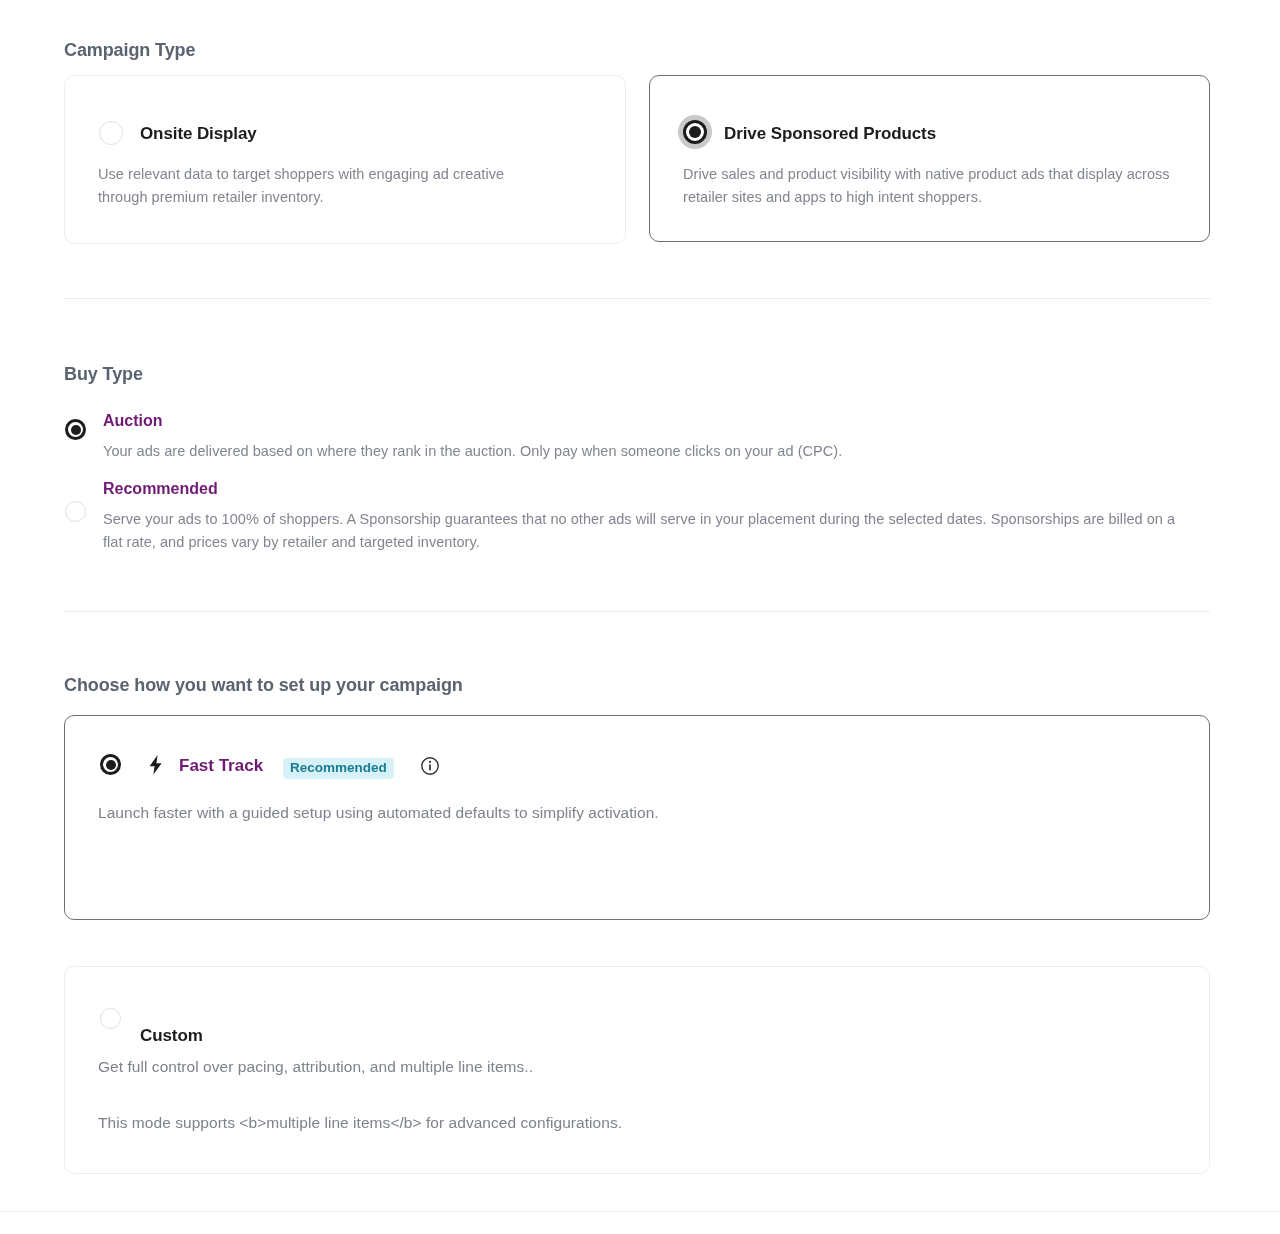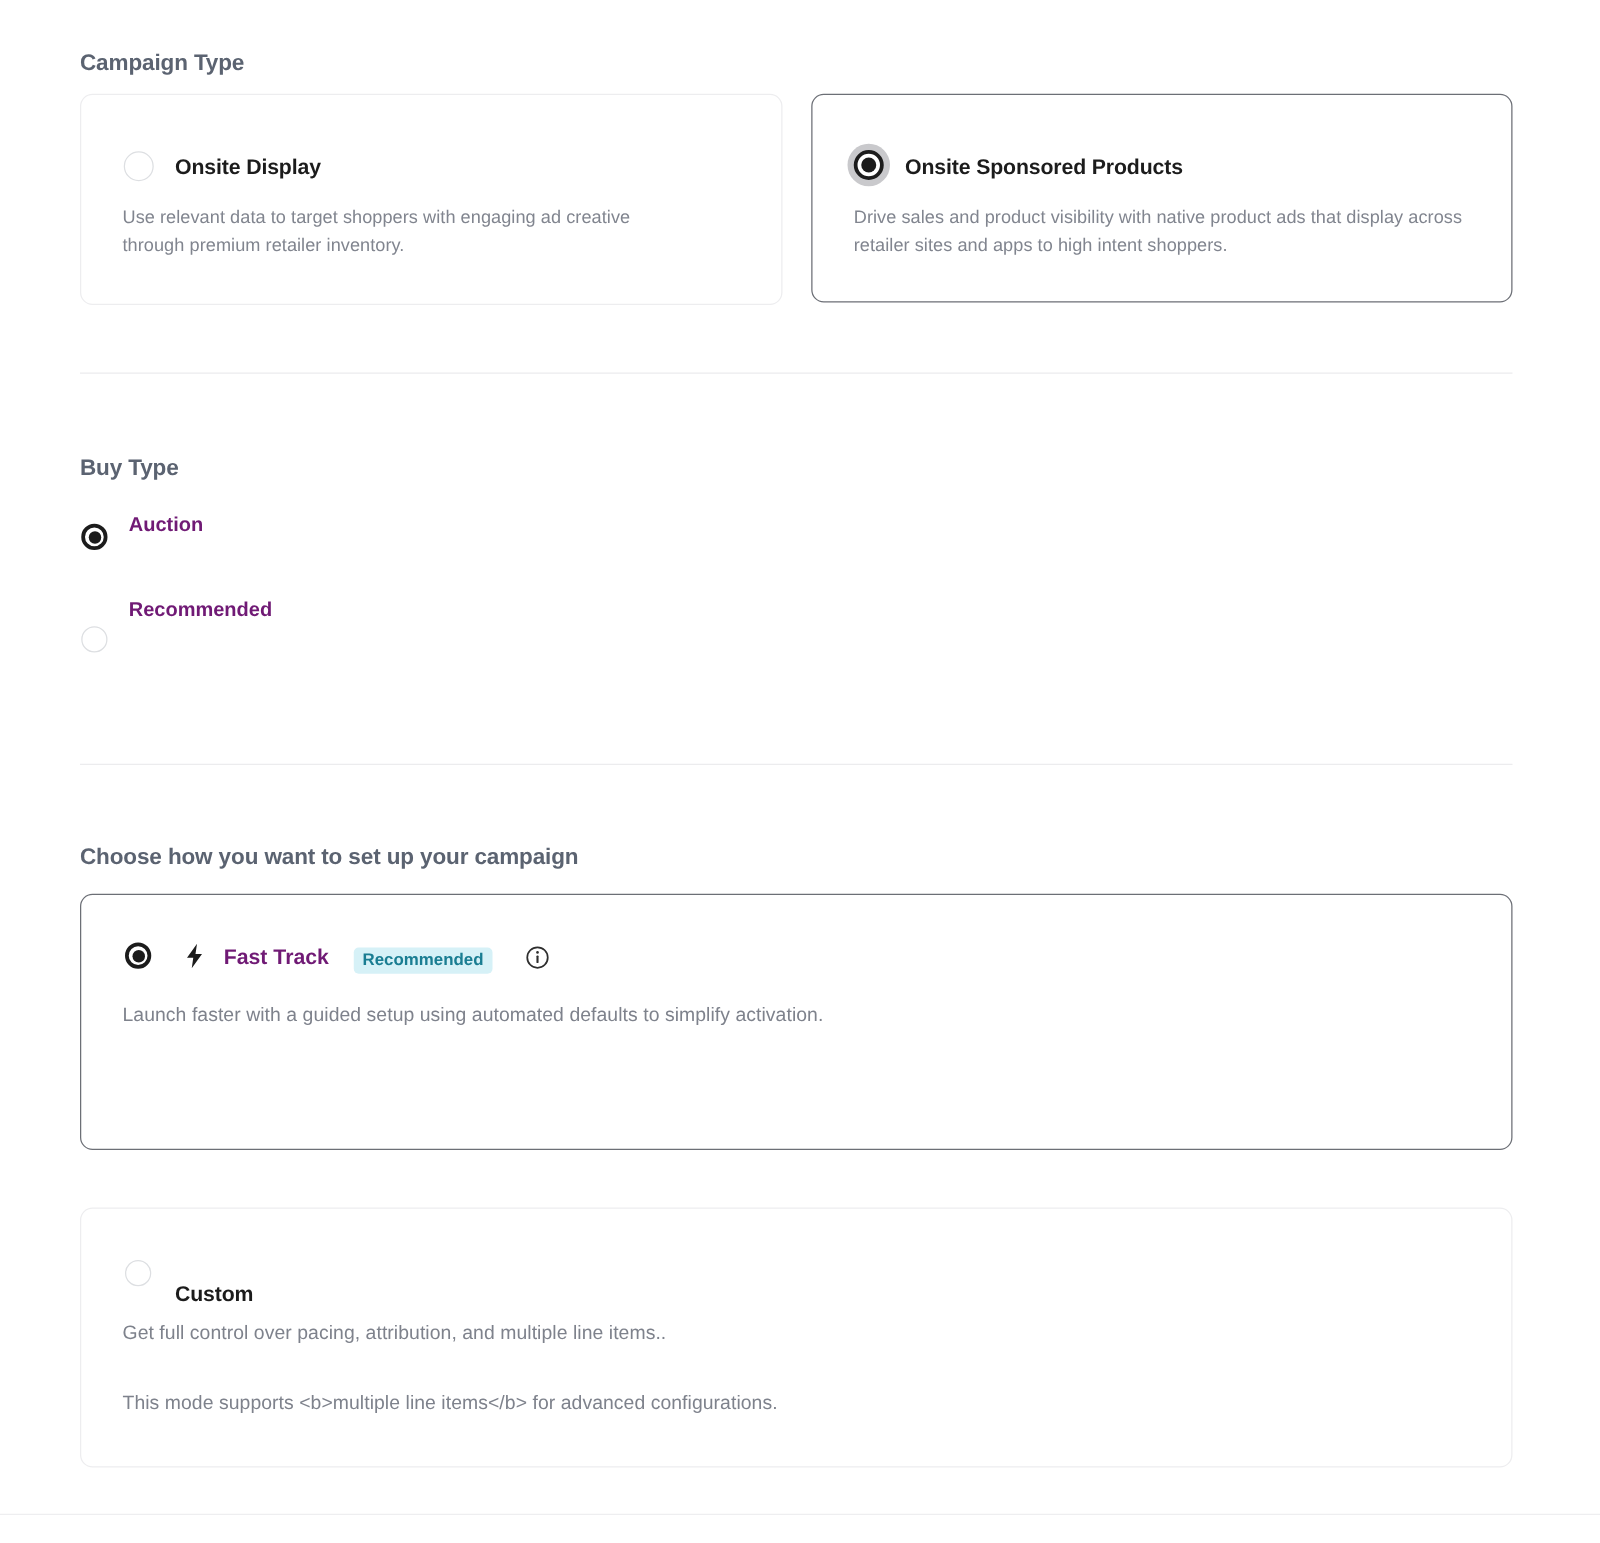--- a/index.html
+++ b/index.html
@@ -156,32 +156,34 @@
 
   <div class="card card-unselected" style="left:64px; top:59px; width:562px; height:169px;">
   </div>
   <div class="radio radio-off" style="left:99px; top:105px;"></div>
   <div class="opt-title" style="left:140px; top:108px;text-align:right;">Onsite Display</div>
   <div class="opt-desc" style="left:98px; top:147px; width:450px;">Use relevant data to target shoppers with engaging ad creative through premium retailer inventory.</div>
 
   <div class="card card-selected" style="left:649px; top:59px; width:561px; height:167px;">
   </div>
   <div class="radio radio-on radio-halo" style="left:683px; top:104px;"></div>
-  <div class="opt-title" style="left:724px; top:108px;">Onsite Sponsored Products</div>
+  <div class="opt-title" style="left:724px; top:108px;">Drive Sponsored Products</div>
   <div class="opt-desc" style="left:683px; top:147px; width:490px;">Drive sales and product visibility with native product ads that display across retailer sites and apps to high intent shoppers.</div>
 
   <div class="divider" style="top:282px;"></div>
 
   <div class="section-heading" style="left:64px; top:348px;">Buy Type</div>
 
   <div class="radio radio-on radio-sm" style="left:65px; top:403px;"></div>
   <div class="opt-title-reg" style="left:103px; top:396px;">Auction</div>
+  <div class="opt-desc" style="left:103px; top:424px; width:1000px;">Your ads are delivered based on where they rank in the auction. Only pay when someone clicks on your ad (CPC).</div>
 
   <div class="radio radio-off radio-sm" style="left:65px; top:485px;"></div>
   <div class="opt-title-reg" style="left:103px; top:464px;">Recommended</div>
+  <div class="opt-desc" style="left:103px; top:492px; width:1075px;">Serve your ads to 100% of shoppers. A Sponsorship guarantees that no other ads will serve in your placement during the selected dates. Sponsorships are billed on a flat rate, and prices vary by retailer and targeted inventory.</div>
 
   <div class="divider" style="top:595px;"></div>
 
   <div class="section-heading" style="left:64px; top:659px;">Choose how you want to set up your campaign</div>
 
   <div class="card card-selected" style="left:64px; top:699px; width:1146px; height:205px;">
   </div>
   <div class="radio radio-on radio-sm" style="left:100px; top:738px;"></div>
 
   <svg class="icon" style="left:144px; top:737px;" width="24" height="24" viewBox="0 0 24 24">

